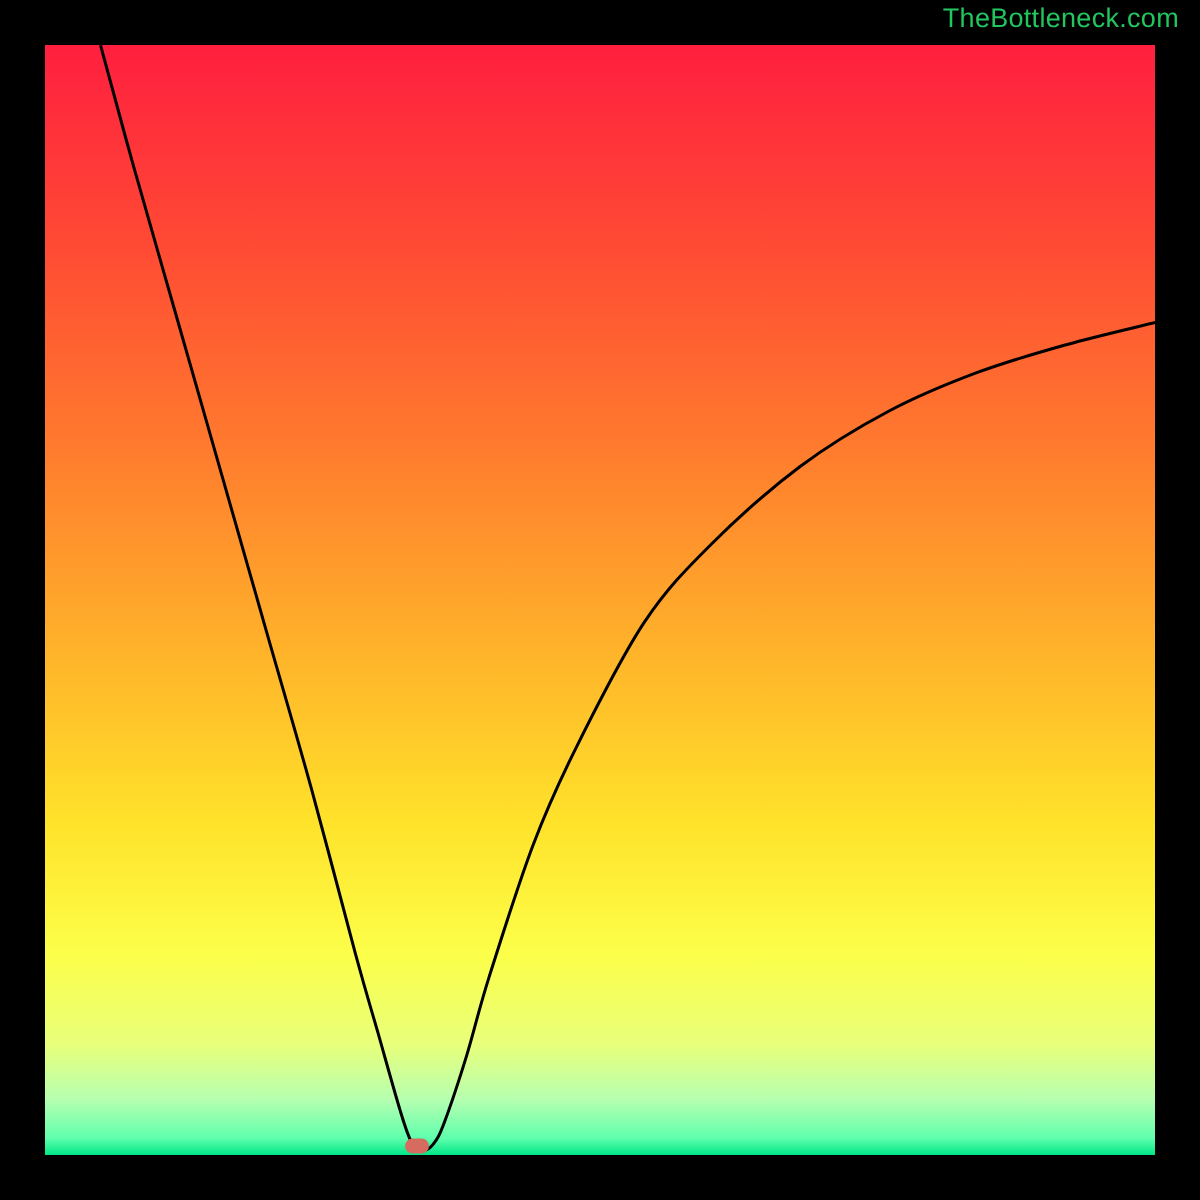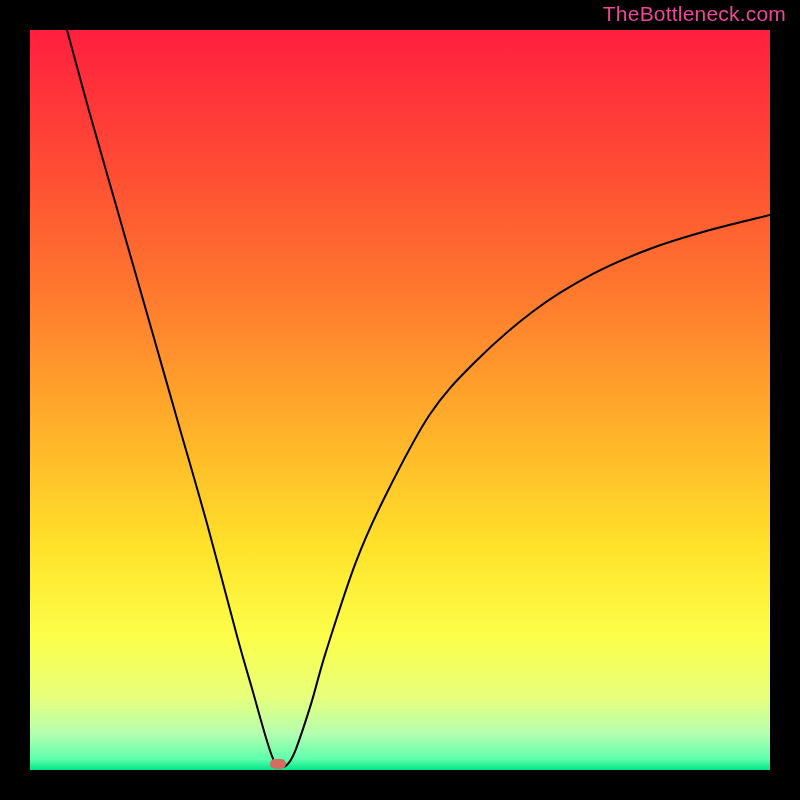--- a/index.html
+++ b/index.html
@@ -16,22 +16,22 @@
     left: 0;
     top: 0;
     width: 800px;
     height: 800px;
     background: #000;
   }
   .watermark {
     position: absolute;
     top: 2px;
     right: 14px;
-    color: #ec4899;
-    font-size: 21px;
+    color: #22c55e;
+    font-size: 18px;
     letter-spacing: 0.2px;
     font-weight: 400;
     text-align: right;
   }
   .plot {
     position: absolute;
     left: 30px;
     top: 30px;
     width: 740px;
     height: 740px;

